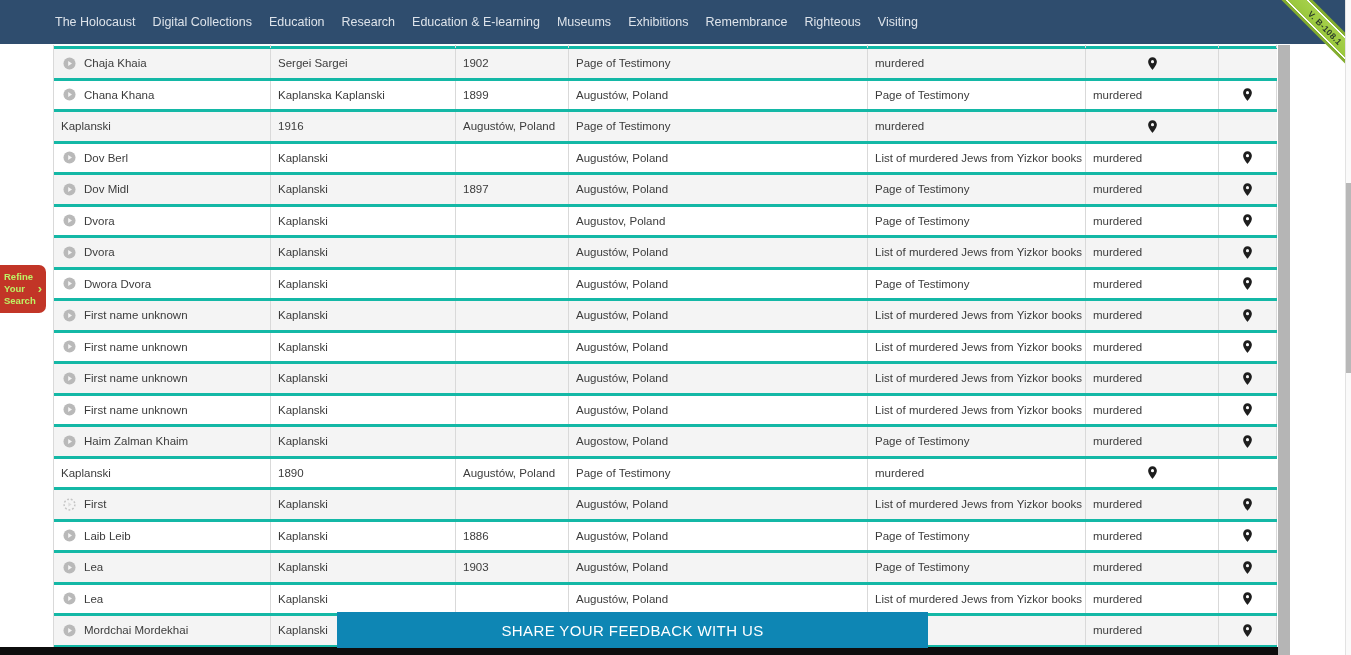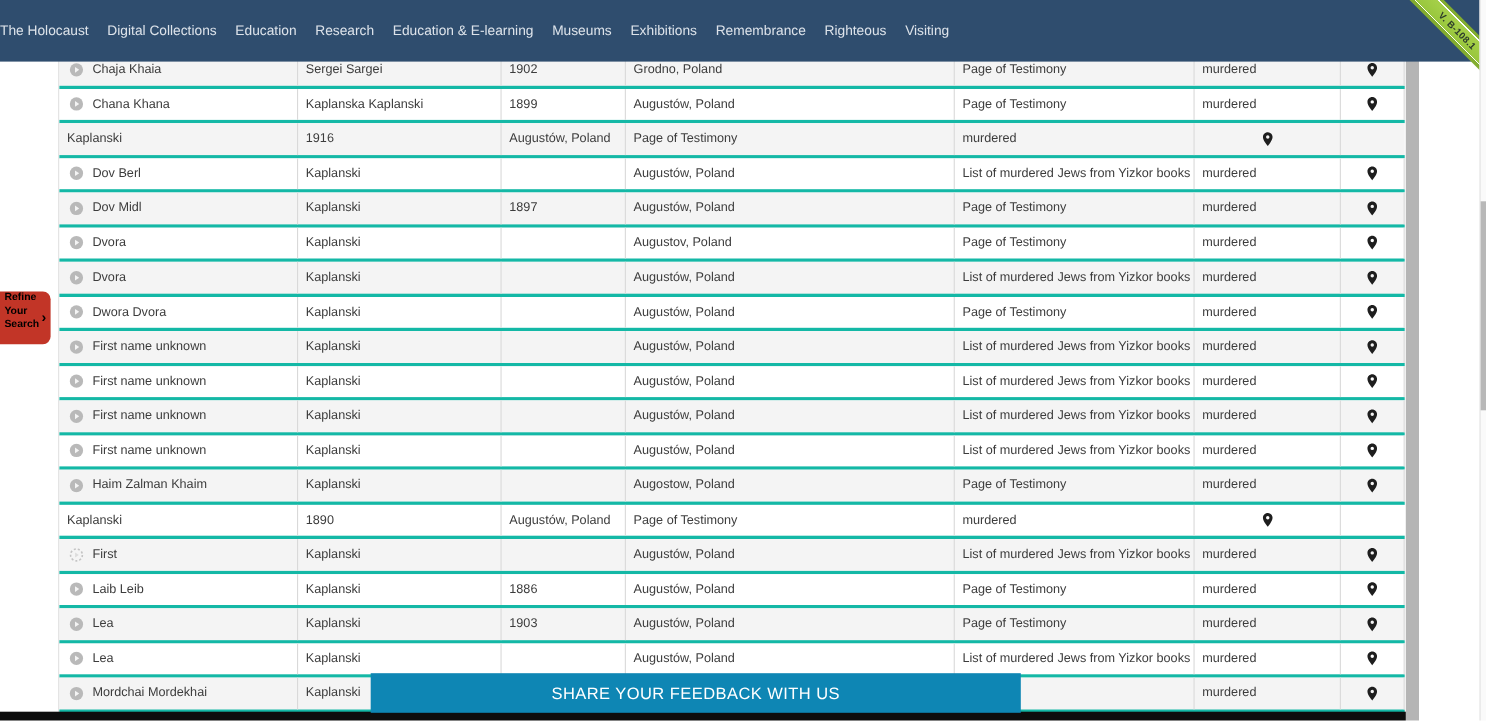--- a/index.html
+++ b/index.html
@@ -3,23 +3,23 @@
 <meta charset="utf-8">
 <style>
   html,body{margin:0;padding:0;}
   body{
     width:1351px;height:655px;position:relative;overflow:hidden;
     background:#ffffff;
     font-family:"Liberation Sans","DejaVu Sans",sans-serif;
   }
   
   .navbar{
-    position:absolute;left:0;top:0;width:1351px;height:56px;
+    position:absolute;left:0;top:0;width:1351px;height:44px;
     background:#2f4d6e;display:flex;align-items:center;
-    box-sizing:border-box;z-index:3;
+    padding-left:55px;box-sizing:border-box;z-index:3;
   }
   .nav-item{
     color:#dde3ea;font-size:12.5px;margin-right:17px;cursor:pointer;
     white-space:nowrap;text-decoration:none;
   }
   
   .ribbon-wrap{
     position:absolute;top:0;right:0;width:92px;height:92px;
     overflow:hidden;z-index:7;pointer-events:none;
   }
@@ -28,21 +28,21 @@
     transform:rotate(45deg);
     background:linear-gradient(180deg,#83ad2f 0,#83ad2f 3px,#fdfdfb 3px,#fdfdfb 4px,
       #a5d04a 4px,#99c73d 18px,#fdfdfb 18px,#fdfdfb 19px,#83ad2f 19px,#83ad2f 22px);
     text-align:center;line-height:22px;font-size:8.5px;color:#2b3a2b;
     letter-spacing:.4px;font-weight:bold;
   }
   
   .refine-btn{
     position:absolute;left:0;top:265px;width:46px;height:48px;
     background:#c23527;border-radius:0 7px 7px 0;z-index:6;cursor:pointer;
-    color:#000000;display:flex;box-sizing:border-box;
+    color:#bef264;display:flex;align-items:center;box-sizing:border-box;
     padding-left:4px;
   }
   .refine-label{
     font-size:9.5px;font-weight:bold;line-height:1.25;white-space:pre-line;
   }
   .refine-chevron{
     position:absolute;right:4px;top:50%;transform:translateY(-54%);
     font-size:13px;font-weight:bold;
   }
   
@@ -154,21 +154,20 @@
             <svg class="normal" width="13" height="13" viewBox="0 0 14 14">
               <circle cx="7" cy="7" r="6.5" fill="#b9b9b9"></circle>
               <path d="M5.6 4.2 L9.7 7 L5.6 9.8 Z" fill="#f4f4f4"></path>
             </svg>
 
           </span>
           <span>Chaja Khaia</span>
         </div>
         <div class="cell">Sergei Sargei</div>
         <div class="cell">1902</div>
-        <div class="cell">Grodno, Poland</div>
         <div class="cell">Page of Testimony</div>
         <div class="cell">murdered</div>
         <div class="cell pin-cell">
           <svg width="15" height="21" viewBox="0 0 24 24">
             <path fill="#1e1e1e" d="M12 2C8.13 2 5 5.13 5 9c0 5.25 7 13 7 13s7-7.75 7-13c0-3.87-3.13-7-7-7zm0 9.5a2.5 2.5 0 1 1 0-5 2.5 2.5 0 0 1 0 5z"></path>
           </svg>
         </div>
       </div>
 
       <div class="row data-row">

